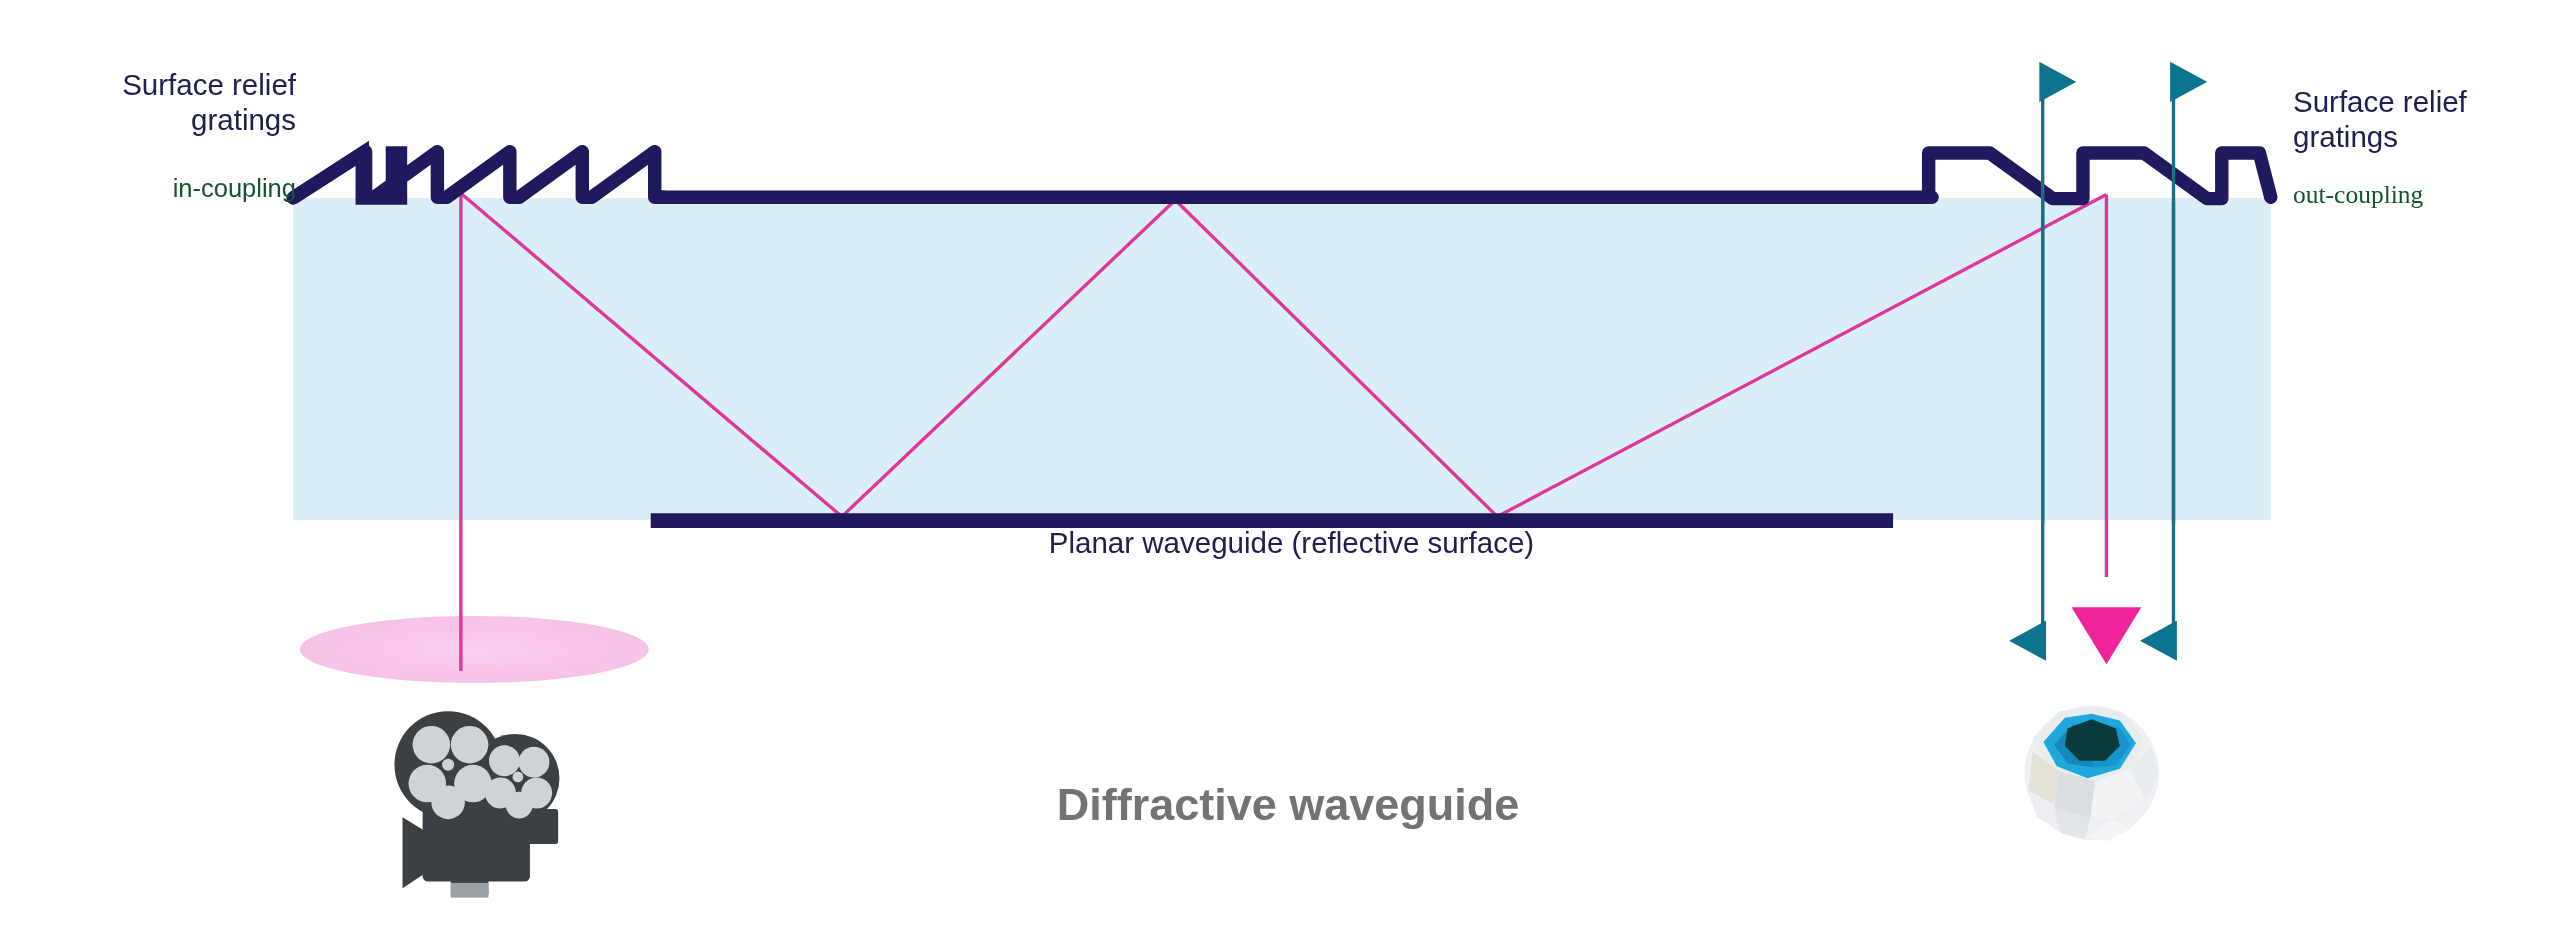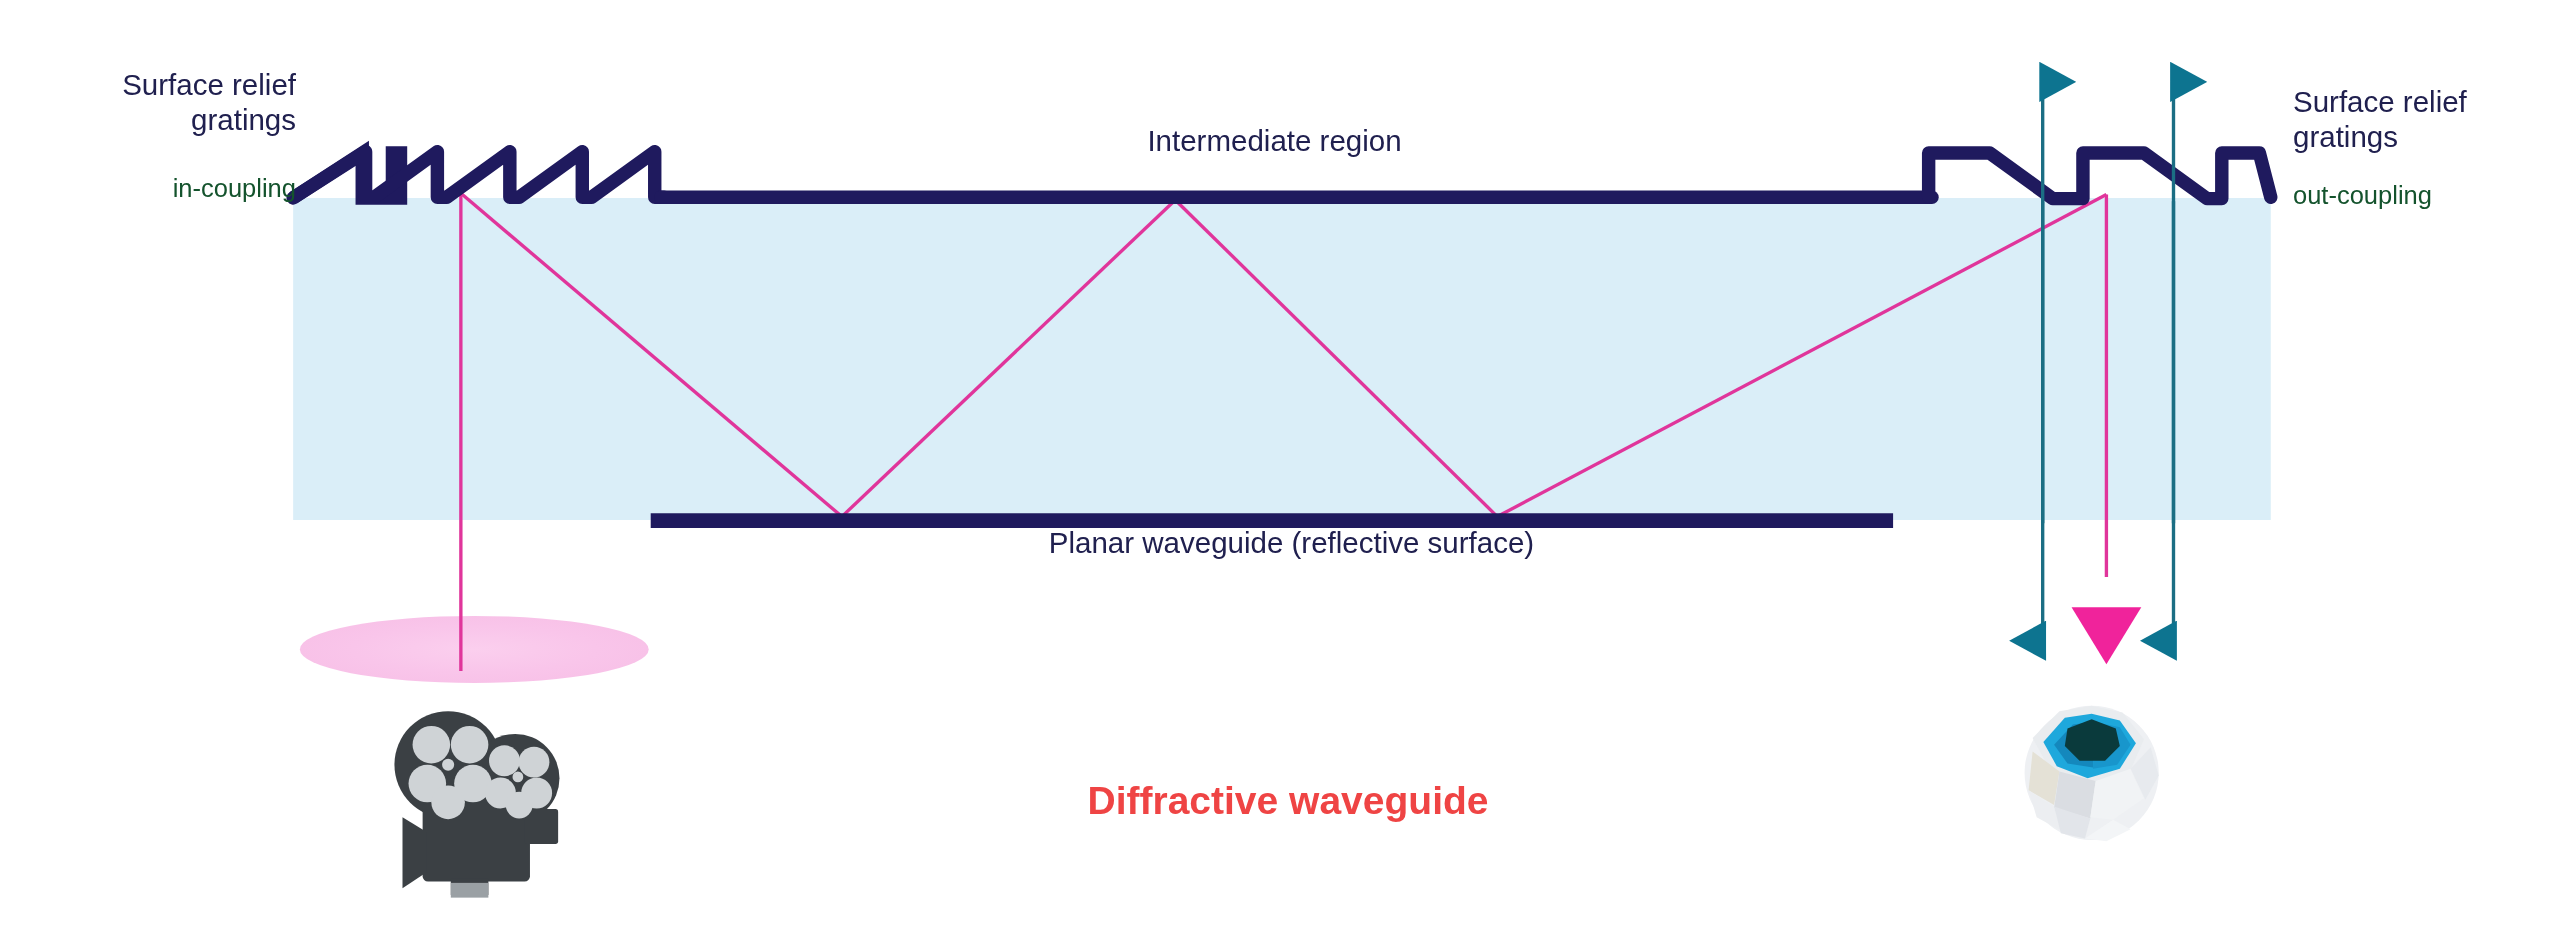--- a/index.html
+++ b/index.html
@@ -32,22 +32,22 @@
   }
   .lbl-dark {
     color: #20204f;
     font-size: 29.5px;
   }
   .lbl-pink {
     color: #14532d;
     font-size: 25.5px;
   }
   .lbl-title {
-    color: #ef4444;
-    font-size: 39px;
+    color: #737373;
+    font-size: 45px;
     font-weight: bold;
   }
   #label-left-gratings {
     left: 55px;
     top: 68px;
     width: 241px;
     text-align: right;
   }
   #label-left-coupling {
     left: 55px;
@@ -59,20 +59,21 @@
     left: 2293px;
     top: 85px;
     width: 282px;
     text-align: left;
   }
   #label-right-coupling {
     left: 2293px;
     top: 180px;
     width: 282px;
     text-align: left;
+    font-family: Liberation Serif, serif;
   }
   #label-intermediate {
     left: 1006px;
     top: 124px;
     width: 537px;
     text-align: center;
   }
   #label-planar {
     left: 906px;
     top: 526px;
@@ -205,20 +206,19 @@
   <div class="lbl lbl-dark" id="label-left-gratings">Surface relief
 gratings</div>
 
   <div class="lbl lbl-pink" id="label-left-coupling">in-coupling</div>
 
   <div class="lbl lbl-dark" id="label-right-gratings">Surface relief
 gratings</div>
 
   <div class="lbl lbl-pink" id="label-right-coupling">out-coupling</div>
 
-  <div class="lbl lbl-dark" id="label-intermediate">Intermediate region</div>
 
   <div class="lbl lbl-dark" id="label-planar">Planar waveguide (reflective surface)</div>
 
   <div class="lbl lbl-title" id="label-title">Diffractive waveguide</div>
 
 </div>
 
 
 </body></html>

